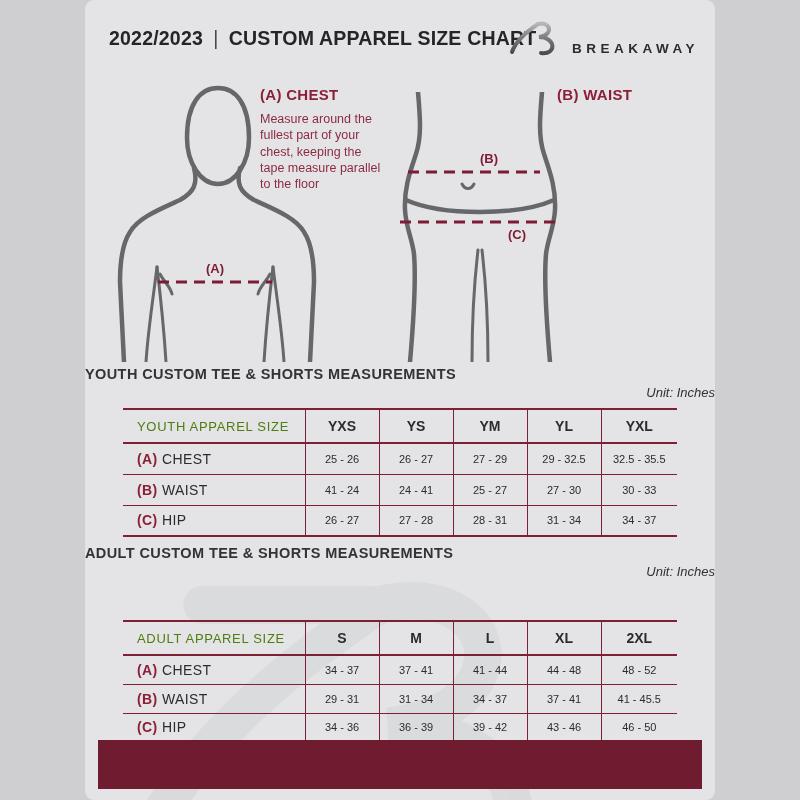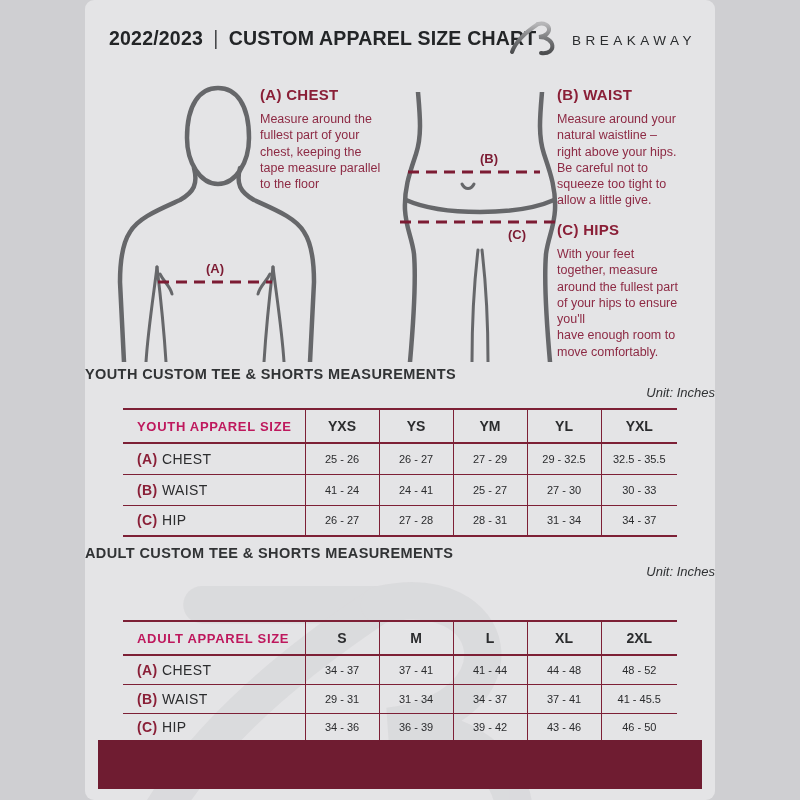--- a/index.html
+++ b/index.html
@@ -6,21 +6,21 @@
   .canvas{position:relative;width:800px;height:800px;background:#cfcfd2;overflow:hidden;
           font-family:"Liberation Sans",sans-serif;}
   .doc{position:absolute;left:85px;top:0;width:630px;height:800px;background:#e4e4e6;overflow:hidden;border-radius:9px;}
   .layer{position:absolute;z-index:1;}
 
   
   .hdr-title{left:24px;top:26px;font-size:21px;font-weight:700;color:#232527;letter-spacing:.2px;
              transform:scaleX(.93);transform-origin:left top;white-space:nowrap;}
   .hdr-pipe{font-weight:400;color:#46484a;margin:0 11px;}
   .logo{left:420px;top:16px;}
-  .brand{left:487px;top:33px;font-size:13.5px;font-weight:400;letter-spacing:4.5px;color:#2b2d2f;white-space:nowrap;}
+  .brand{left:487px;top:41px;font-size:13.5px;font-weight:700;letter-spacing:4.5px;color:#2b2d2f;white-space:nowrap;}
 
   
   .measure-block{width:160px;}
   .m-chest{left:175px;top:86px;}
   .m-waist{left:472px;top:86px;}
   .m-hips{left:472px;top:221px;}
   .measure-head{font-size:15px;font-weight:700;color:#8a1f37;letter-spacing:.3px;}
   .measure-body{margin-top:8px;font-size:12.5px;line-height:1.3;color:#8d2a44;white-space:pre-line;}
 
   
@@ -38,21 +38,21 @@
 
   
   table.size-table{position:absolute;z-index:1;left:38px;width:554px;border-collapse:collapse;table-layout:fixed;
         border-top:2.5px solid #7d2036;border-bottom:2.5px solid #7d2036;background:transparent;}
   .tbl-youth{top:408px;} .tbl-adult{top:586px;margin-top:34px;}
   table.size-table thead tr{height:34px;}
   .tbl-youth tbody tr{height:31px;} .tbl-adult tbody tr{height:29px;}
   table.size-table thead tr{border-bottom:2.5px solid #7d2036;}
   table.size-table tbody tr + tr{border-top:1.5px solid #7d2036;}
   table.size-table th:not(:first-child),table.size-table td:not(:first-child){border-left:1.5px solid #7d2036;}
-  th.lbl{text-align:left;padding-left:14px;font-weight:700;font-size:13px;color:#be185d;letter-spacing:.7px;}
+  th.lbl{text-align:left;padding-left:14px;font-weight:400;font-size:13px;color:#4d7c0f;letter-spacing:.7px;}
   th.size{text-align:center;font-size:14px;font-weight:700;color:#2b2c2e;}
   td.rowlabel{text-align:left;padding-left:14px;font-size:14px;color:#2b2c2e;letter-spacing:.4px;}
   td.rowlabel .marker{font-weight:700;color:#8a1f37;}
   td.val{text-align:center;font-size:11px;color:#2b2c2e;}
 
   
   .watermark{left:-14px;top:530px;z-index:0;opacity:.07;}
   .footer-bar{left:13px;top:740px;width:604px;height:49px;background:#6f1c31;z-index:2;}
 </style>
 </head>
@@ -120,36 +120,20 @@
     <div class="layer measure-block m-chest">
       <div class="measure-head">(A) CHEST</div>
       <div class="measure-body">Measure around the
 fullest part of your
 chest, keeping the
 tape measure parallel
 to the floor</div>
     </div>
     <div class="layer measure-block m-waist">
       <div class="measure-head">(B) WAIST</div>
-      <div class="measure-body">Measure around your
-natural waistline –
-right above your hips.
-Be careful not to
-squeeze too tight to
-allow a little give.</div>
-    </div>
-    <div class="layer measure-block m-hips">
-      <div class="measure-head">(C) HIPS</div>
-      <div class="measure-body">With your feet
-together, measure
-around the fullest part
-of your hips to ensure
-you'll
-have enough room to
-move comfortably.</div>
     </div>
 
     <svg class="layer watermark" width="500" height="430" viewBox="0 0 52 46" preserveAspectRatio="xMinYMin meet">
       <g fill="none" stroke="#6a6b6d" stroke-width="4" stroke-linecap="round">
         <path d="M14,8 H33"></path>
         <path d="M33,8 C24,14 11,24 7,36"></path>
         <path d="M4,37 H38"></path>
         <path d="M33,8 C46,5 49,19 34,21 C51,21 52,39 36,37"></path>
       </g>
     </svg>

